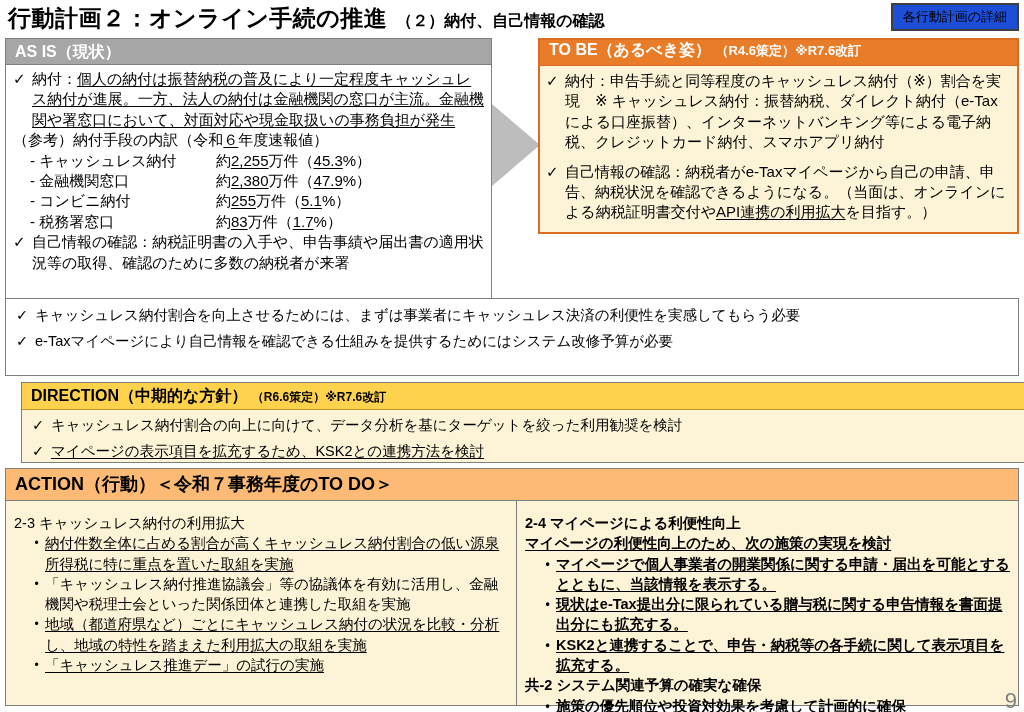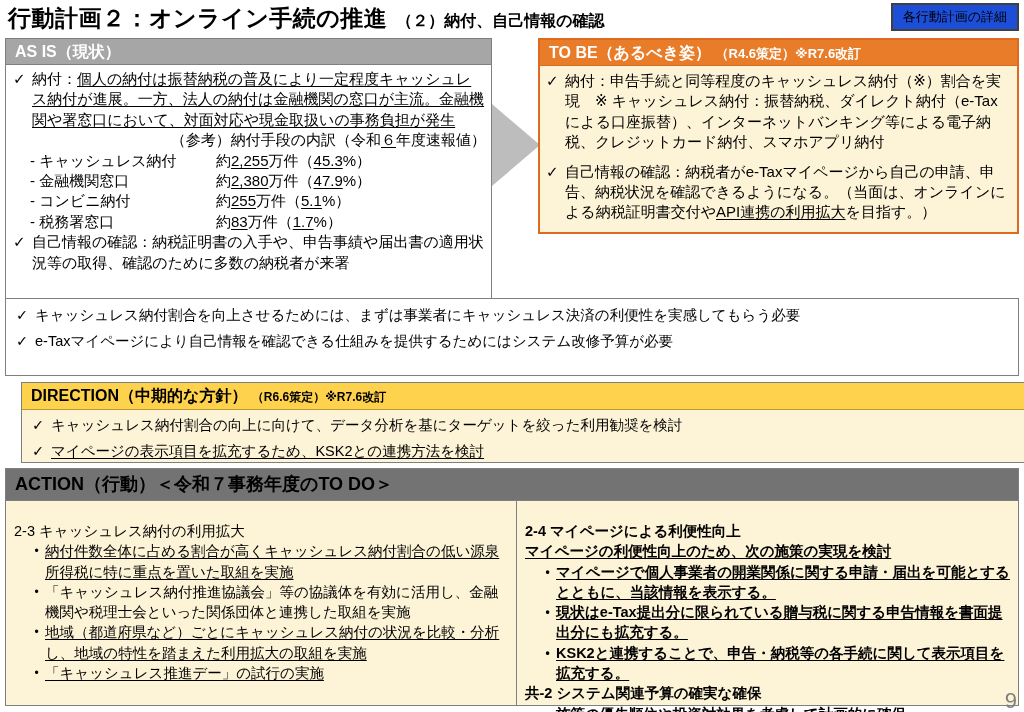--- a/index.html
+++ b/index.html
@@ -23,53 +23,53 @@
   .box{position:absolute;box-sizing:border-box;background:#fff;}
   .hdr{font-weight:bold;padding:0 9px;box-sizing:border-box;white-space:nowrap;}
   .hdr .note{font-weight:bold;}
 
   
   #asis{left:5px;top:38px;width:487px;height:319px;border:1.5px solid #7f7f7f;}
   #asis .hdr{background:#a6a6a6;color:#fff;font-size:16px;height:26px;line-height:25px;border-bottom:1.5px solid #7f7f7f;}
   #asis .bd{padding:4px 5px 0 5px;font-size:15px;line-height:1.36;}
   .li{display:flex;}
   .li .chk{flex:0 0 19px;text-align:left;padding-left:2px;}
-  .refline{padding-left:2px;text-align:right;}
+  .refline{padding-left:2px;}
   .row{display:flex;padding-left:19px;}
   .row .lab{width:186px;flex:0 0 186px;}
 
   
   .arrow{
     position:absolute;left:492px;top:104px;width:0;height:0;
     border-left:48px solid #bdbdbd;border-top:41px solid transparent;border-bottom:41px solid transparent;
   }
 
   
   #tobe{left:538px;top:38px;width:481px;height:196px;border:2px solid #dd6b1f;background:#fdf3d6;}
-  #tobe .hdr{background:#e97c28;color:#fff;font-size:16px;height:26px;line-height:25px;border-bottom:1.5px solid #dd6b1f;}
+  #tobe .hdr{background:#e97c28;color:#fff;font-size:16px;height:26px;line-height:20px;border-bottom:1.5px solid #dd6b1f;}
   #tobe .hdr .note{font-size:13px;}
   #tobe .bd{padding:5px 6px 0 4px;font-size:15px;line-height:1.36;}
   #tobe .li + .li{margin-top:9px;}
 
   
   #constraints{left:5px;top:298px;width:1014px;height:78px;border:1.5px solid #7f7f7f;}
   #constraints .hdr{background:#a6a6a6;color:#fff;font-size:14px;height:22px;line-height:21px;border-bottom:1.5px solid #7f7f7f;}
   #constraints .bd{padding:4px 8px;font-size:14.5px;line-height:1.78;}
 
   
   #direction{left:5px;top:382px;width:1014px;height:81px;border:1.5px solid #7f7f7f;background:#fdf3d6;margin-left:16px;}
   #direction .hdr{background:#ffd24d;color:#000;font-size:16px;height:27px;line-height:26px;border-bottom:1.5px solid #bf9630;}
   #direction .hdr .note{font-size:12px;}
   #direction .bd{padding:3px 8px;font-size:14.5px;line-height:1.78;}
 
   
   #action{left:5px;top:468px;width:1014px;height:238px;border:1.5px solid #7f7f7f;background:#fdf3d6;}
-  #action .hdr{background:#737373;color:#000;font-size:18px;height:32px;line-height:31px;border-bottom:1.5px solid #7f7f7f;}
+  #action .hdr{background:#fdba74;color:#000;font-size:18px;height:32px;line-height:31px;border-bottom:1.5px solid #7f7f7f;}
   #action .cols{display:flex;height:calc(100% - 32px);}
-  #action .col{box-sizing:border-box;padding:20px 8px;font-size:14.5px;line-height:1.4;}
+  #action .col{box-sizing:border-box;padding:12px 8px;font-size:14.5px;line-height:1.4;}
   #action .col-left{width:511px;flex:0 0 511px;border-right:1.5px solid #7f7f7f;}
   #action .col-right{flex:1;font-weight:bold;}
   .b{display:flex;padding-left:14px;}
   .b .dot{flex:0 0 17px;text-align:center;font-size:12px;line-height:20px;}
 
   .pagenum{position:absolute;right:7px;bottom:-2px;font-size:22px;color:#7f7f7f;}
 </style>
 </head>
 <body>
 

